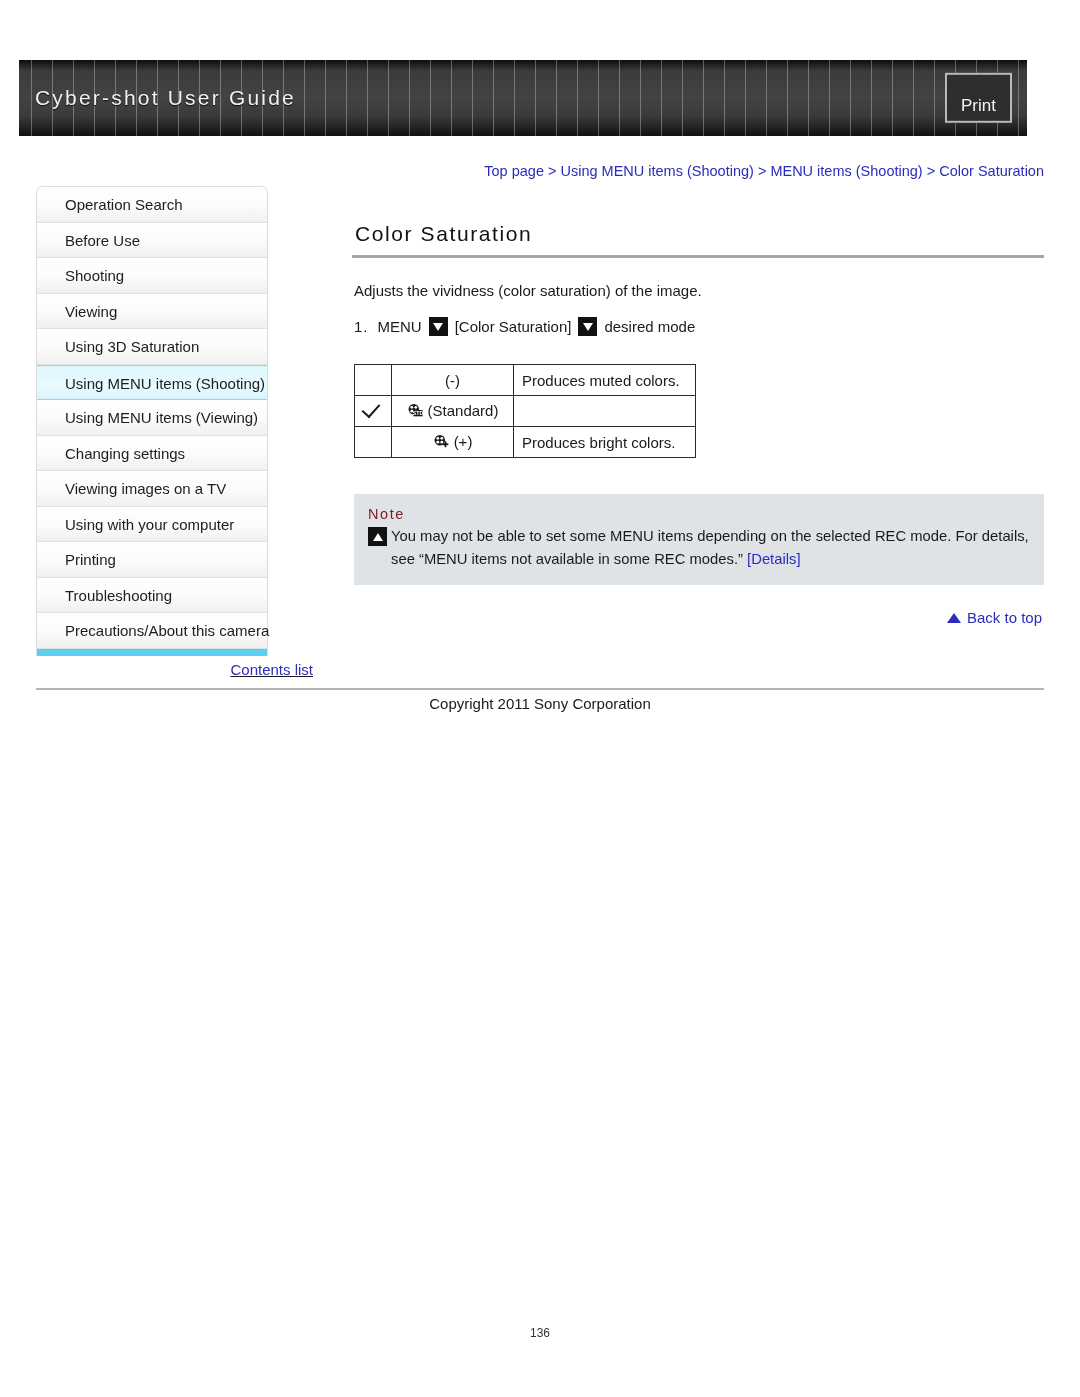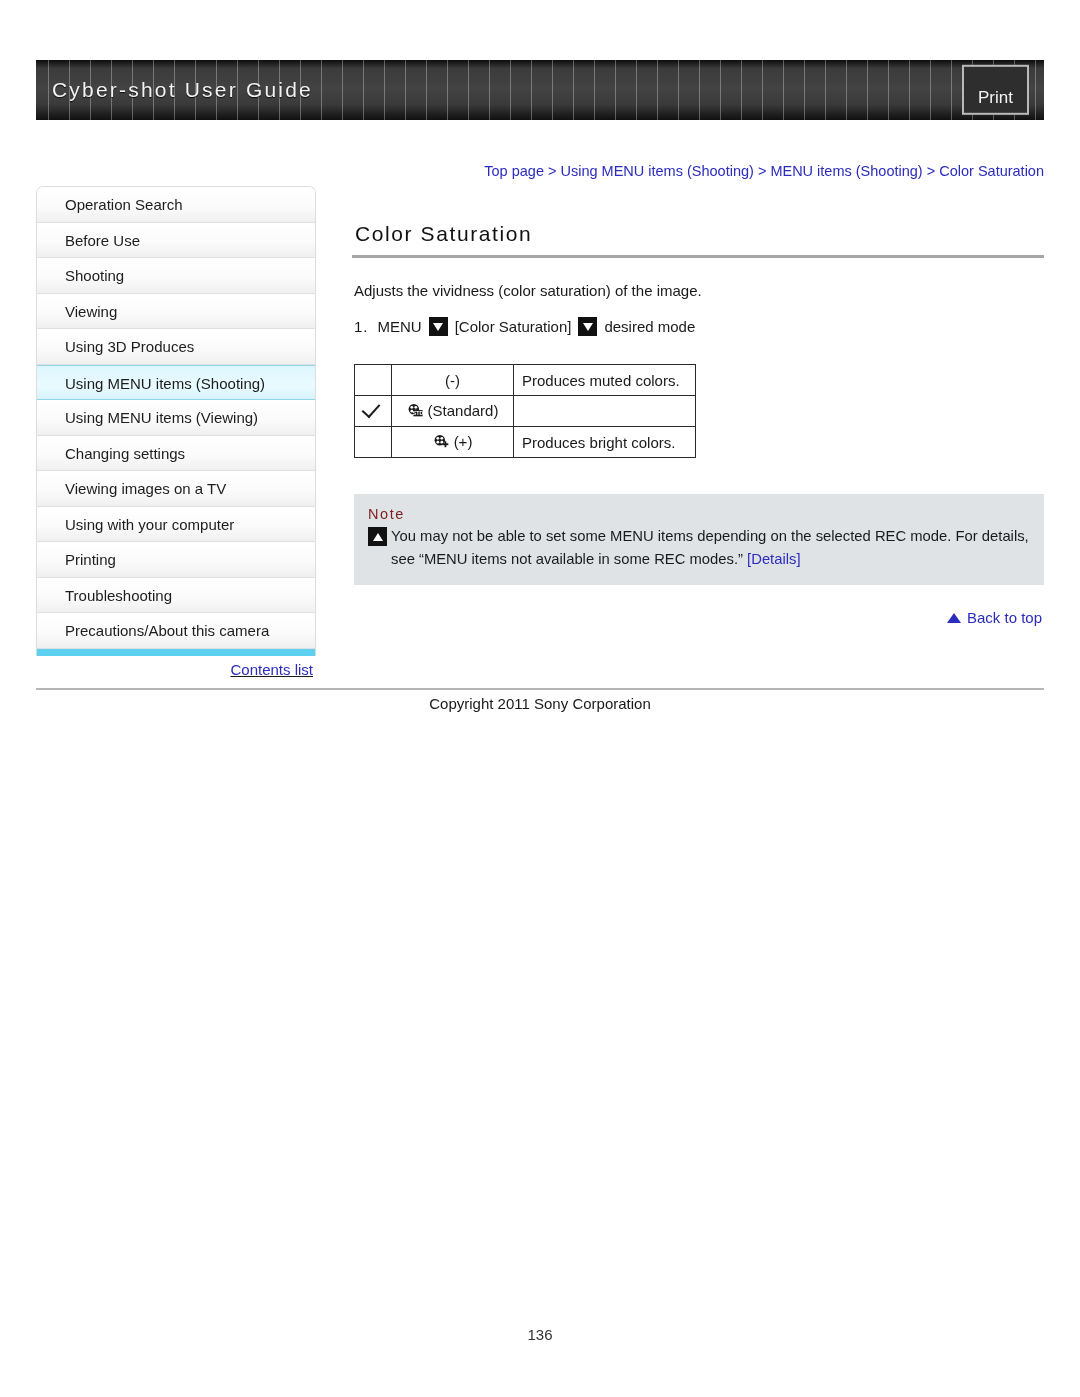--- a/index.html
+++ b/index.html
@@ -18,24 +18,24 @@
 
   .page {
     width: 1080px;
     height: 1397px;
     position: relative;
   }
 
   
   .header {
     position: absolute;
-    left: 36px;
+    left: 19px;
     top: 60px;
     width: 1008px;
-    height: 60px;
+    height: 76px;
     background:
       repeating-linear-gradient(to right,
         rgba(255,255,255,0.00) 0px,
         rgba(255,255,255,0.00) 12px,
         rgba(255,255,255,0.30) 12px,
         rgba(255,255,255,0.30) 13px,
         rgba(255,255,255,0.00) 13px,
         rgba(255,255,255,0.00) 21px),
       linear-gradient(to bottom,
         #0d0d0d 0%,
@@ -82,21 +82,21 @@
     font-size: 14.5px;
     color: #2b2bbd;
     white-space: nowrap;
   }
 
   
   .sidebar {
     position: absolute;
     left: 36px;
     top: 186px;
-    width: 280px;
+    width: 232px;
     background: linear-gradient(to bottom, #fcfcfc, #f2f2f2);
     border-top-left-radius: 7px;
     border-top-right-radius: 7px;
     border: 1px solid #dddddd;
     border-bottom: none;
     box-sizing: border-box;
   }
   .nav-item {
     height: 35.5px;
     line-height: 35.5px;
@@ -326,21 +326,21 @@
     text-align: center;
     font-size: 15px;
     color: #1a1a1a;
   }
   .page-number {
     position: absolute;
     left: 0;
     top: 1326px;
     width: 1080px;
     text-align: center;
-    font-size: 15px;
+    font-size: 12px;
     color: #333333;
   }
 </style>
 </head>
 <body>
 
 <div class="page">
 
   <div class="header">
     <div class="header-title">Cyber-shot User Guide</div>
@@ -349,21 +349,21 @@
 
   <div class="breadcrumb">
     <span>Top page &gt; Using MENU items (Shooting) &gt; MENU items (Shooting) &gt; Color Saturation</span>
   </div>
 
   <div class="sidebar" id="sidebar-list">
       <div class="nav-item">Operation Search</div>
       <div class="nav-item">Before Use</div>
       <div class="nav-item">Shooting</div>
       <div class="nav-item">Viewing</div>
-      <div class="nav-item">Using 3D Produces</div>
+      <div class="nav-item">Using 3D Saturation</div>
       <div class="nav-item active">Using MENU items (Shooting)</div>
       <div class="nav-item">Using MENU items (Viewing)</div>
       <div class="nav-item">Changing settings</div>
       <div class="nav-item">Viewing images on a TV</div>
       <div class="nav-item">Using with your computer</div>
       <div class="nav-item">Printing</div>
       <div class="nav-item">Troubleshooting</div>
       <div class="nav-item">Precautions/About this camera</div>
       <div class="nav-footer-bar"></div>
     </div>

